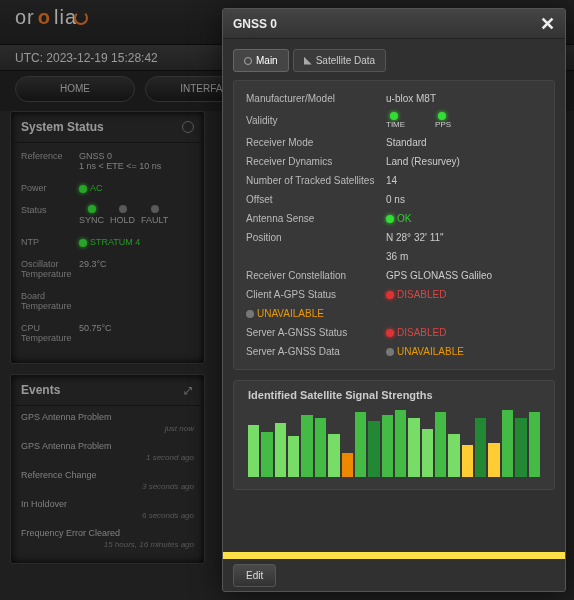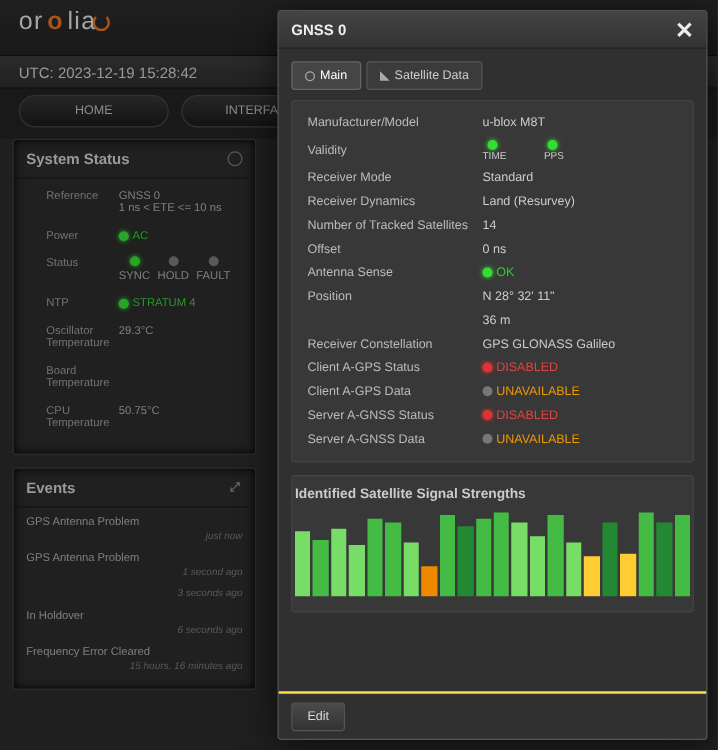--- a/index.html
+++ b/index.html
@@ -61,21 +61,21 @@
     color:#ccc;
     padding:8px 10px;
     border-bottom:1px solid #1a1a1a;
     display:flex;
     justify-content:space-between;
     align-items:center;
   }
   .sysstatus { width:195px; }
   .status-body { padding:8px 10px; font-size:10px; }
   .status-row { display:flex; margin-bottom:12px; gap:6px;}
-  .status-row .lbl { flex:0 0 52px; color:#999; font-size:9px;margin-left:16px;}
+  .status-row .lbl { flex:0 0 52px; color:#999; font-size:9px;}
   .status-row .val { flex:1; color:#aaa; font-size:9px; }
   .dot { display:inline-block; width:8px; height:8px; border-radius:50%; background:#5c5; box-shadow:0 0 4px #5c5; margin-right:3px; vertical-align:middle;}
   .dot.gray{ background:#777; box-shadow:none;}
   .dot.green{ background:#3d3; box-shadow:0 0 4px #3d3;}
   .dot.red{ background:#d33; box-shadow:0 0 4px #d33;}
   .ministatus { display:flex; gap:6px; font-size:8px;}
   .ministatus .mi { text-align:center; }
   .ministatus .mi .dot{ display:block; margin:0 auto 2px;}
   .events { width:195px; margin-top:10px; }
   .events-body { padding:6px 10px; font-size:9px; max-height:180px; overflow:hidden;}
@@ -145,34 +145,34 @@
   .info-row .ival { flex:1; color:#ccc;}
   .info-row .dual { display:flex; gap:30px;align-items:flex-end; }
   .info-row .dual span { display:flex; flex-direction:column; align-items:center; font-size:8px; }
   .txt-green{ color:#3c3; }
   .txt-red{ color:#d44; }
   .txt-orange{ color:#e90; }
   .sig-panel {
     background:#383838;
     border:1px solid #444;
     border-radius:3px;
-    padding:8px 2px;
+    padding:8px 14px;
     height:110px;
   }
   .sig-title { font-size:11px; color:#ccc; font-weight:bold; margin-bottom:6px;}
   .bars { display:flex; align-items:flex-end; height:70px; gap:2px;}
   .bar { flex:1;}
   .bar.g1{ background:#4b4;}
   .bar.g2{ background:#7d6;}
   .bar.g3{ background:#283;}
   .bar.y { background:#fc3;}
   .bar.o { background:#e80;}
   .modal-ft {
     height:38px;
-    border-top:2px solid #fde047;
+    border-top:7px solid #fde047;
     display:flex;
     align-items:center;
     padding:16px 10px;
   }
   .editbtn {
     padding:5px 12px;
     background:linear-gradient(#4a4a4a,#333);
     border:1px solid #555;
     border-radius:3px;
     font-size:10px;
@@ -251,20 +251,21 @@
         <div class="events-body" id="events-body">
             <div class="ev">
               <div class="evtxt">GPS Antenna Problem</div>
               <div class="evtime">just now</div>
             </div>
             <div class="ev">
               <div class="evtxt">GPS Antenna Problem</div>
               <div class="evtime">1 second ago</div>
             </div>
             <div class="ev">
+              <div class="evtxt">Reference Change</div>
               <div class="evtime">3 seconds ago</div>
             </div>
             <div class="ev">
               <div class="evtxt">In Holdover</div>
               <div class="evtime">6 seconds ago</div>
             </div>
             <div class="ev">
               <div class="evtxt">Frequency Error Cleared</div>
               <div class="evtime">15 hours, 16 minutes ago</div>
             </div>
@@ -340,21 +341,20 @@
           </div>
         <div class="info-row">
             <span class="ilbl">Receiver Constellation</span>
             <span class="ival">GPS GLONASS Galileo</span>
           </div>
         <div class="info-row">
             <span class="ilbl">Client A-GPS Status</span>
             <span class="ival"><span class="dot red"></span><span class="txt-red">DISABLED</span></span>
           </div>
         <div class="info-row">
-            <span class="ilbl">Client A-GPS Data</span>
             <span class="ival"><span class="dot gray"></span><span class="txt-orange">UNAVAILABLE</span></span>
           </div>
         <div class="info-row">
             <span class="ilbl">Server A-GNSS Status</span>
             <span class="ival"><span class="dot red"></span><span class="txt-red">DISABLED</span></span>
           </div>
         <div class="info-row">
             <span class="ilbl">Server A-GNSS Data</span>
             <span class="ival"><span class="dot gray"></span><span class="txt-orange">UNAVAILABLE</span></span>
           </div>

